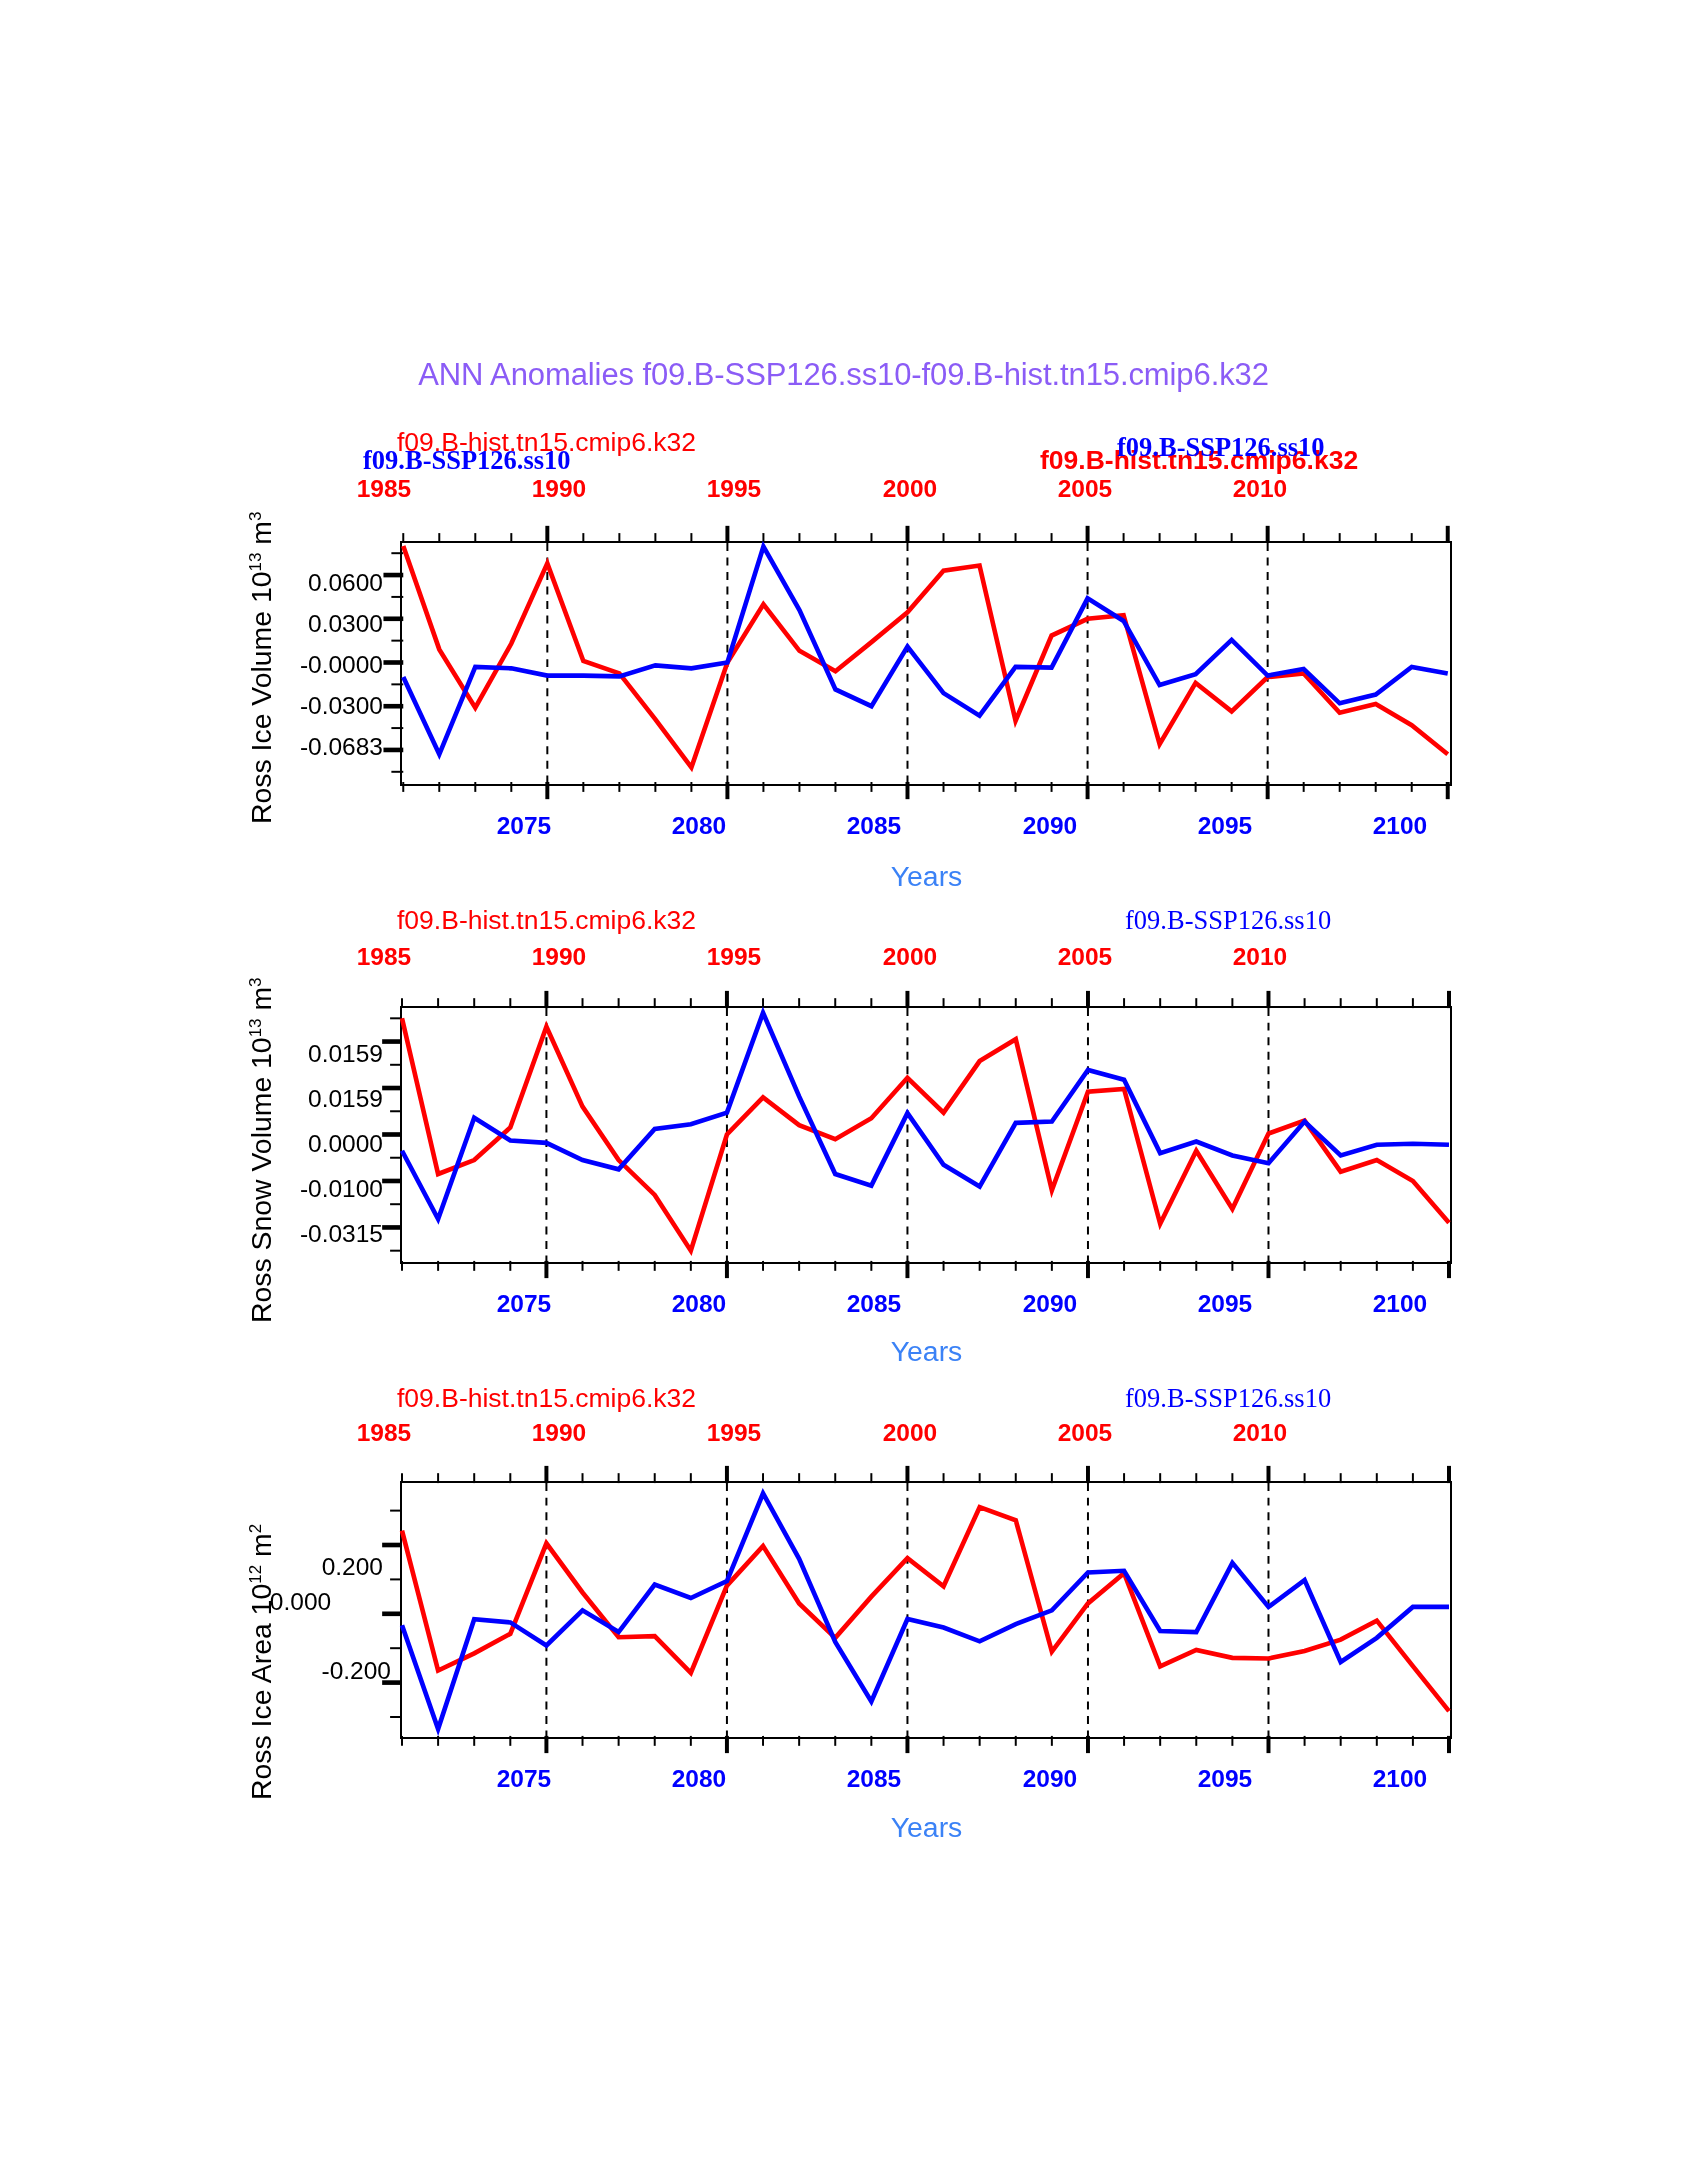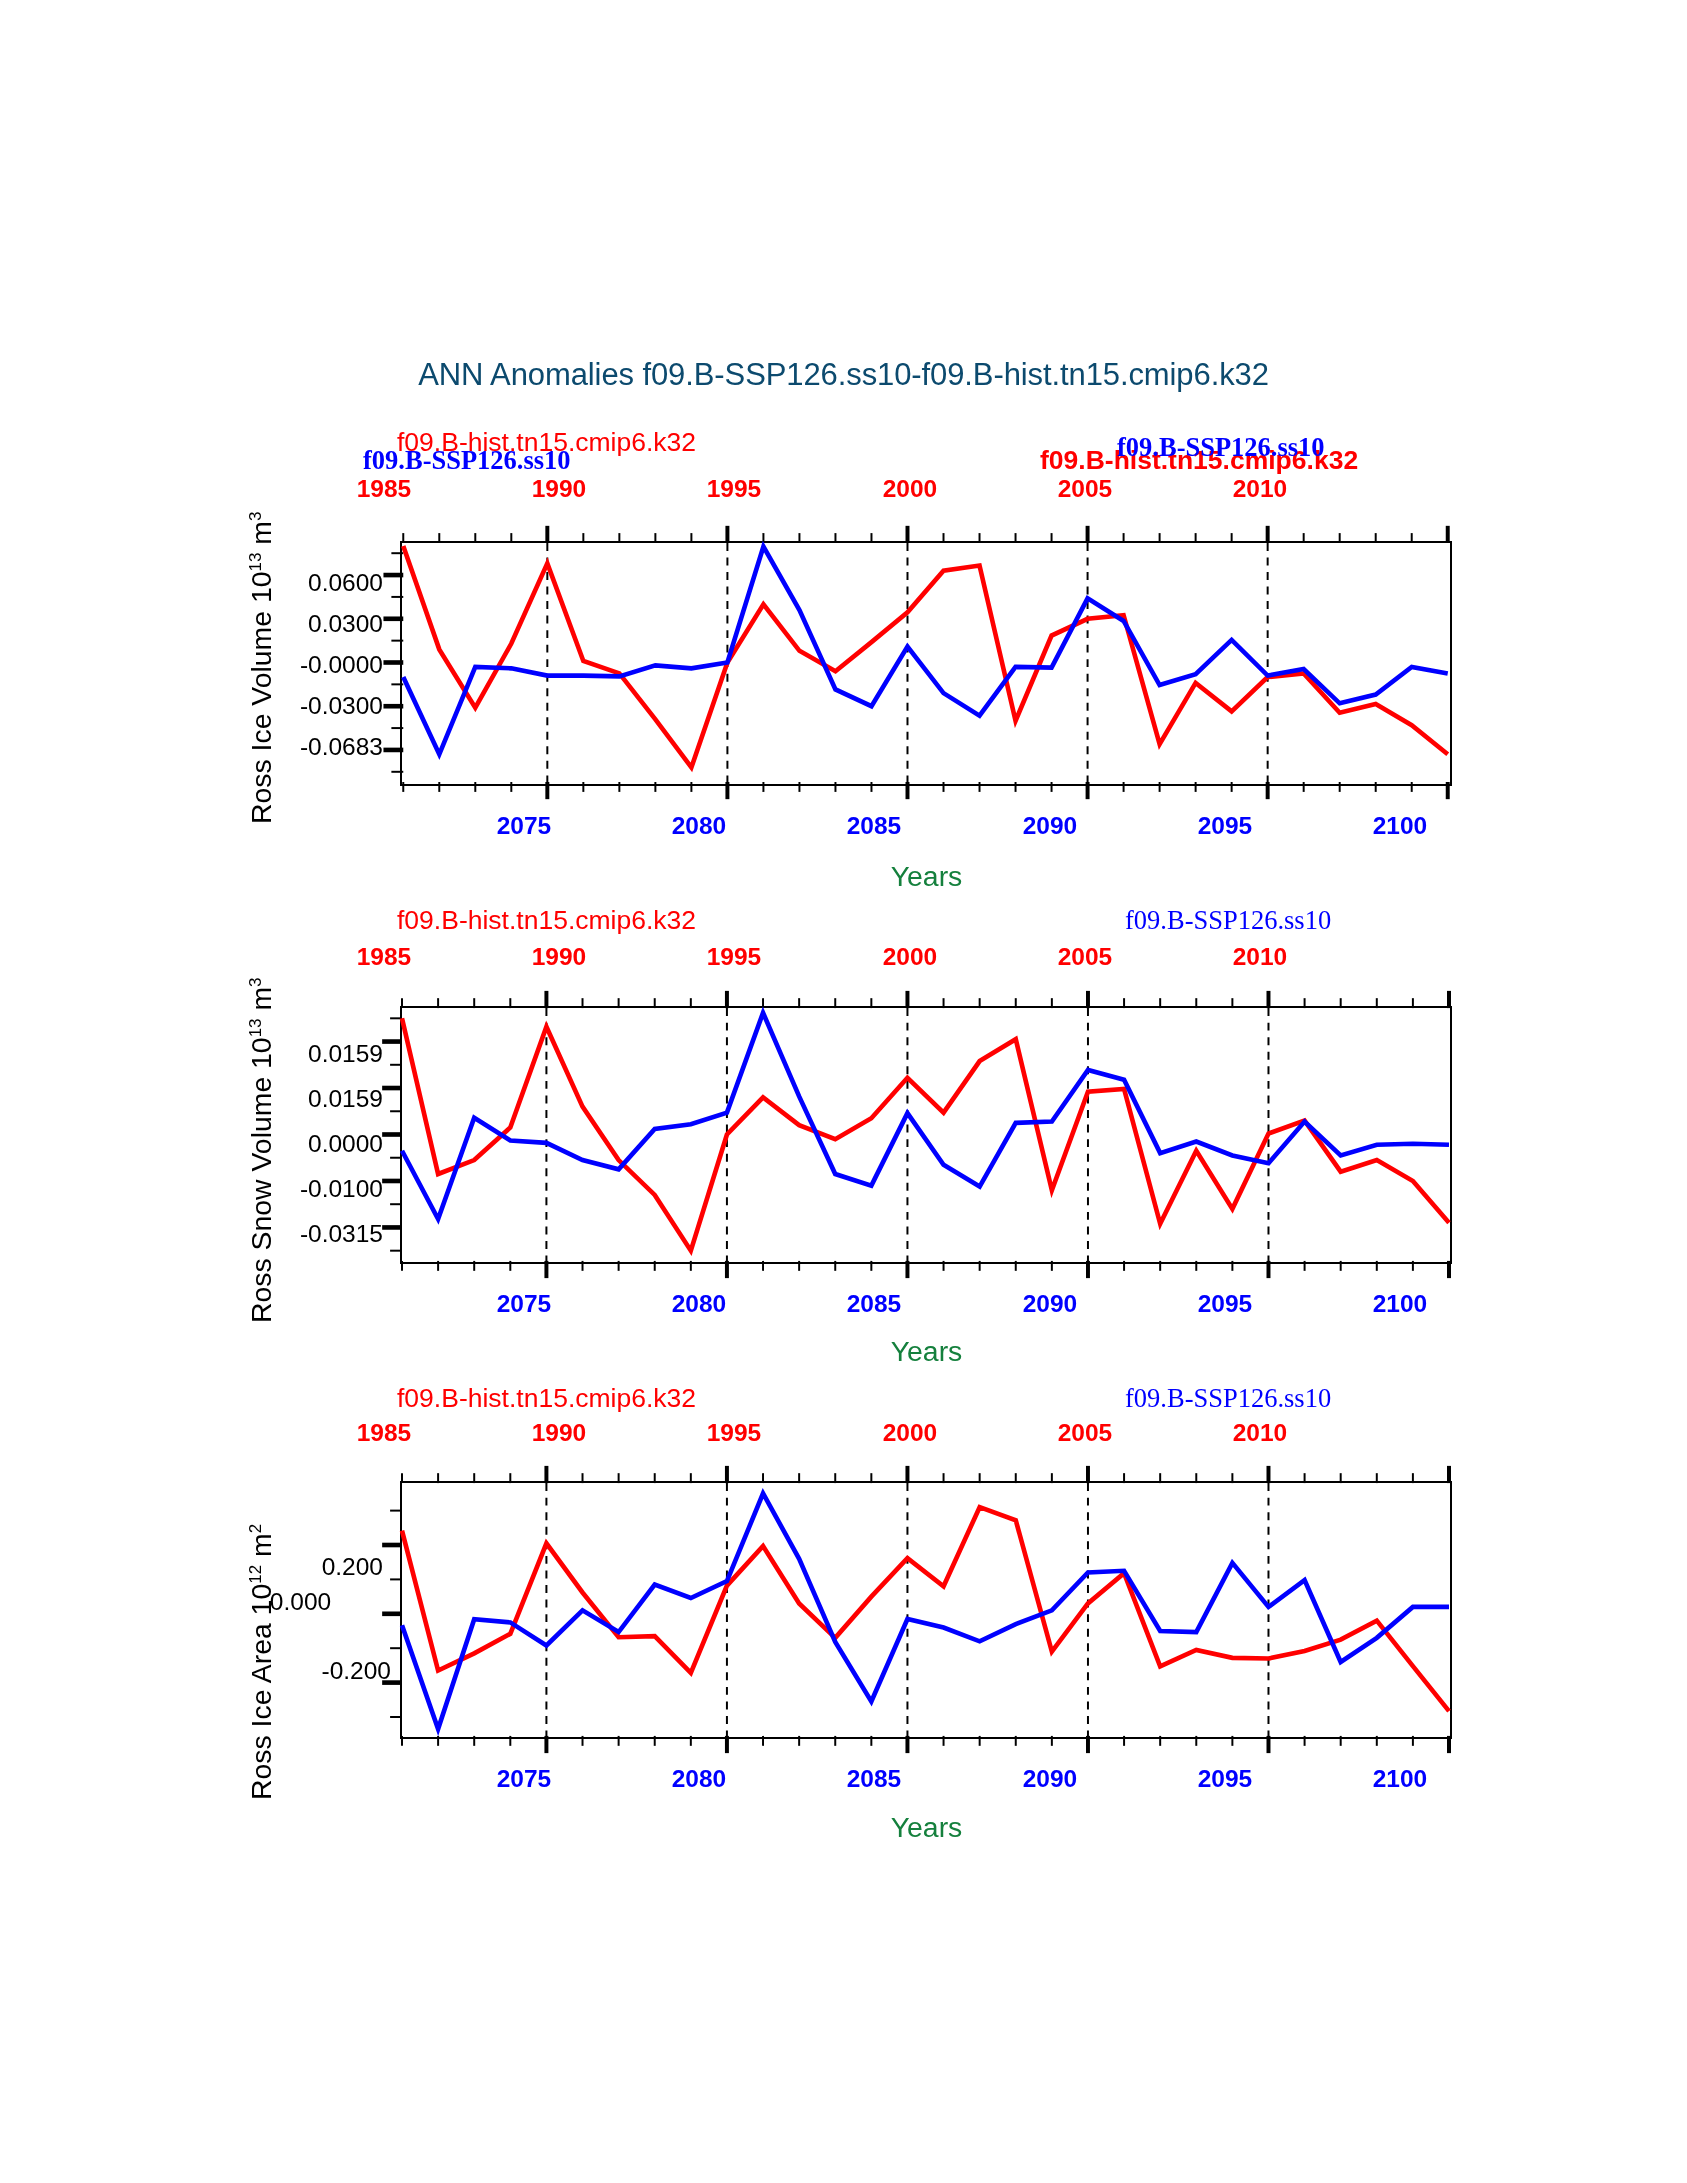--- a/index.html
+++ b/index.html
@@ -1,32 +1,32 @@
 <!DOCTYPE html>
 <html style="font-size:10.6px"><head>
 <meta charset="utf-8">
 <style>
   html,body{margin:0;padding:0;background:#ffffff;}
   body{width:1687px;height:2183px;font-family:"Liberation Sans",sans-serif;color:#000;position:relative;overflow:hidden;}
   .canvas{position:absolute;left:0;top:0;width:1687px;height:2183px;}
 
   .title{
     position:absolute;left:0;top:357px;width:1687px;text-align:center;
-    font-size:31px;font-family:"Liberation Sans",sans-serif;color:#0c4a6e;
+    font-size:31px;font-family:"Liberation Sans",sans-serif;color:#8b5cf6;
     letter-spacing:-0.1px;white-space:nowrap;
   }
 
   
   .panel{position:absolute;}
   .plotbox{position:absolute;border:2.6px solid #000;box-sizing:border-box;background:#fff;}
   .ylabel{
     position:absolute;transform-origin:0 0;transform:rotate(-90deg);
     font-size:28.4px;white-space:nowrap;color:#000;
   }
-  .xlabel{position:absolute;font-size:28.4px;text-align:center;color:#15803d;white-space:nowrap;}
+  .xlabel{position:absolute;font-size:28.4px;text-align:center;color:#3b82f6;white-space:nowrap;}
   .ytick{position:absolute;font-size:24.5px;text-align:right;color:#000;white-space:nowrap;}
   .xtick-bottom{position:absolute;font-size:24.5px;font-weight:bold;color:#0000ff;white-space:nowrap;text-align:center;}
   .xtick-top{position:absolute;font-size:24.5px;font-weight:bold;color:#ff0000;white-space:nowrap;text-align:center;}
   .legend-red{position:absolute;font-size:26.5px;color:#ff0000;white-space:nowrap;}
   .legend-blue{position:absolute;font-size:26.5px;color:#0000ff;white-space:nowrap;font-family:Liberation Serif, serif;}
   .legend-red.bold,.legend-blue.bold{font-weight:bold;}
   svg{display:block;overflow:visible;}
 </style>
 </head>
 <body>

